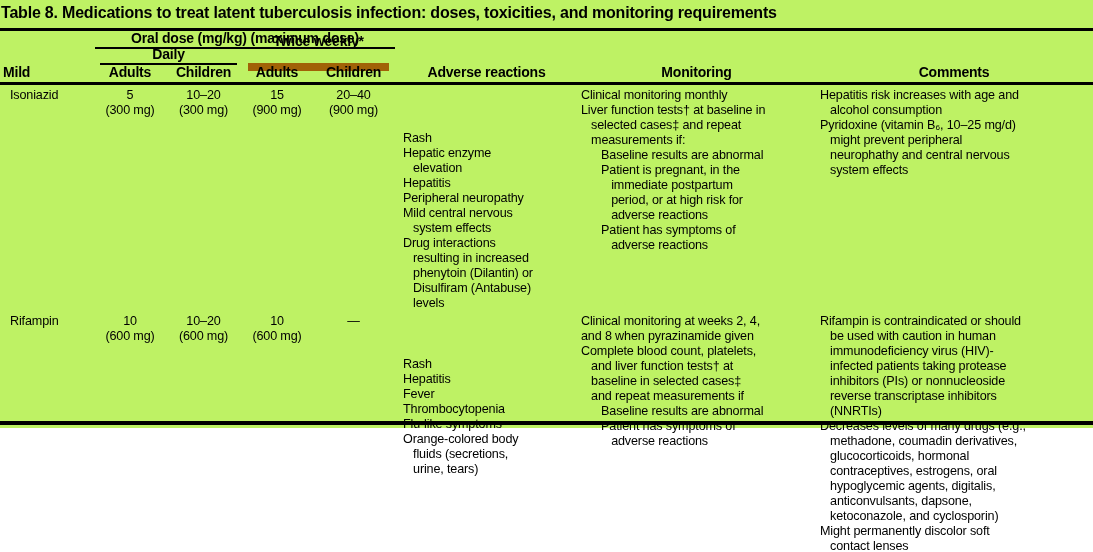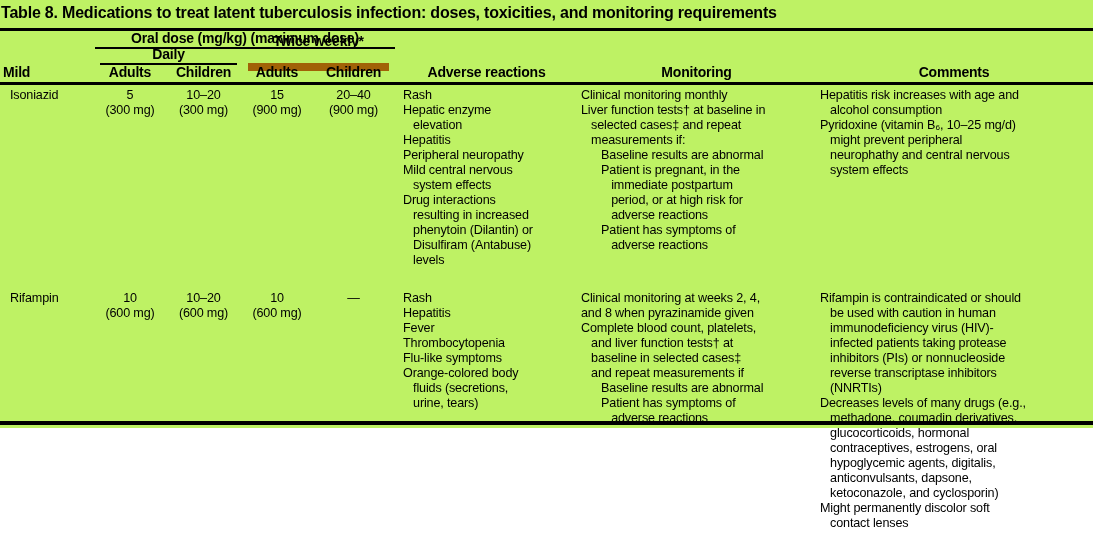--- a/index.html
+++ b/index.html
@@ -55,21 +55,21 @@
 
   .tbody { }
   .trow { align-items: start; }
   .trow-1 { min-height: 203px; }
   .cell {
     font-size: 12.6px; line-height: 15px; letter-spacing: -0.15px;
     white-space: pre-wrap; padding-top: 3px;
   }
   .c-drug { padding-left: 10px; }
   .c-dose { text-align: center; }
-  .c-adv  { padding-left: 8px; }
+  .c-adv  { padding-left: 8px; margin-top: 43px; }
   .c-mon  { padding-left: 3px; }
   .c-com  { padding-left: 5px; padding-right: 8px; }
 </style>
 </head>
 <body>
 
 <div class="page">
 
   <div class="title">Table 8. Medications to treat latent tuberculosis infection: doses, toxicities, and monitoring requirements</div>
 

